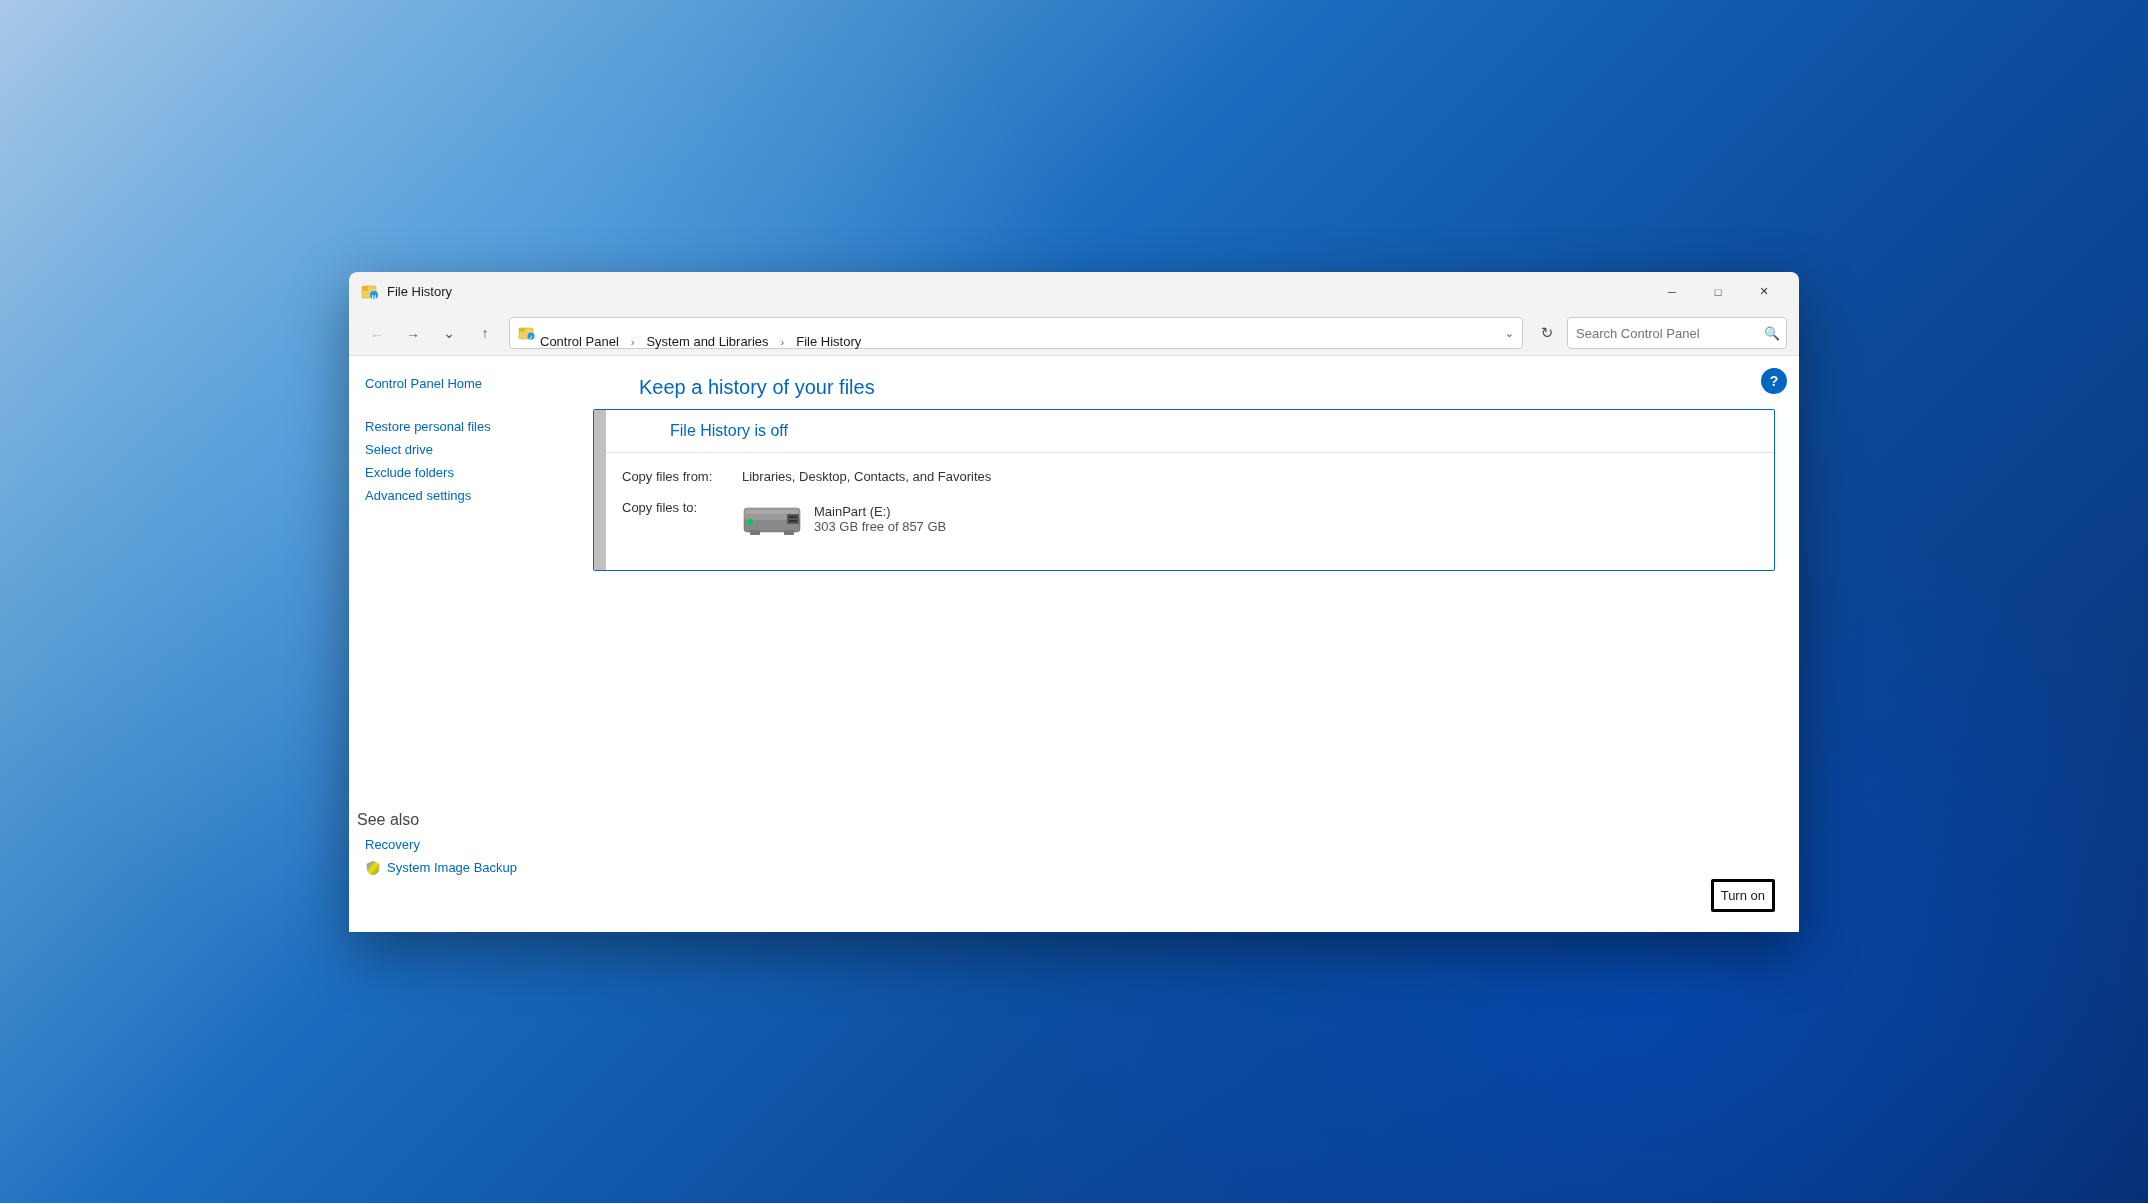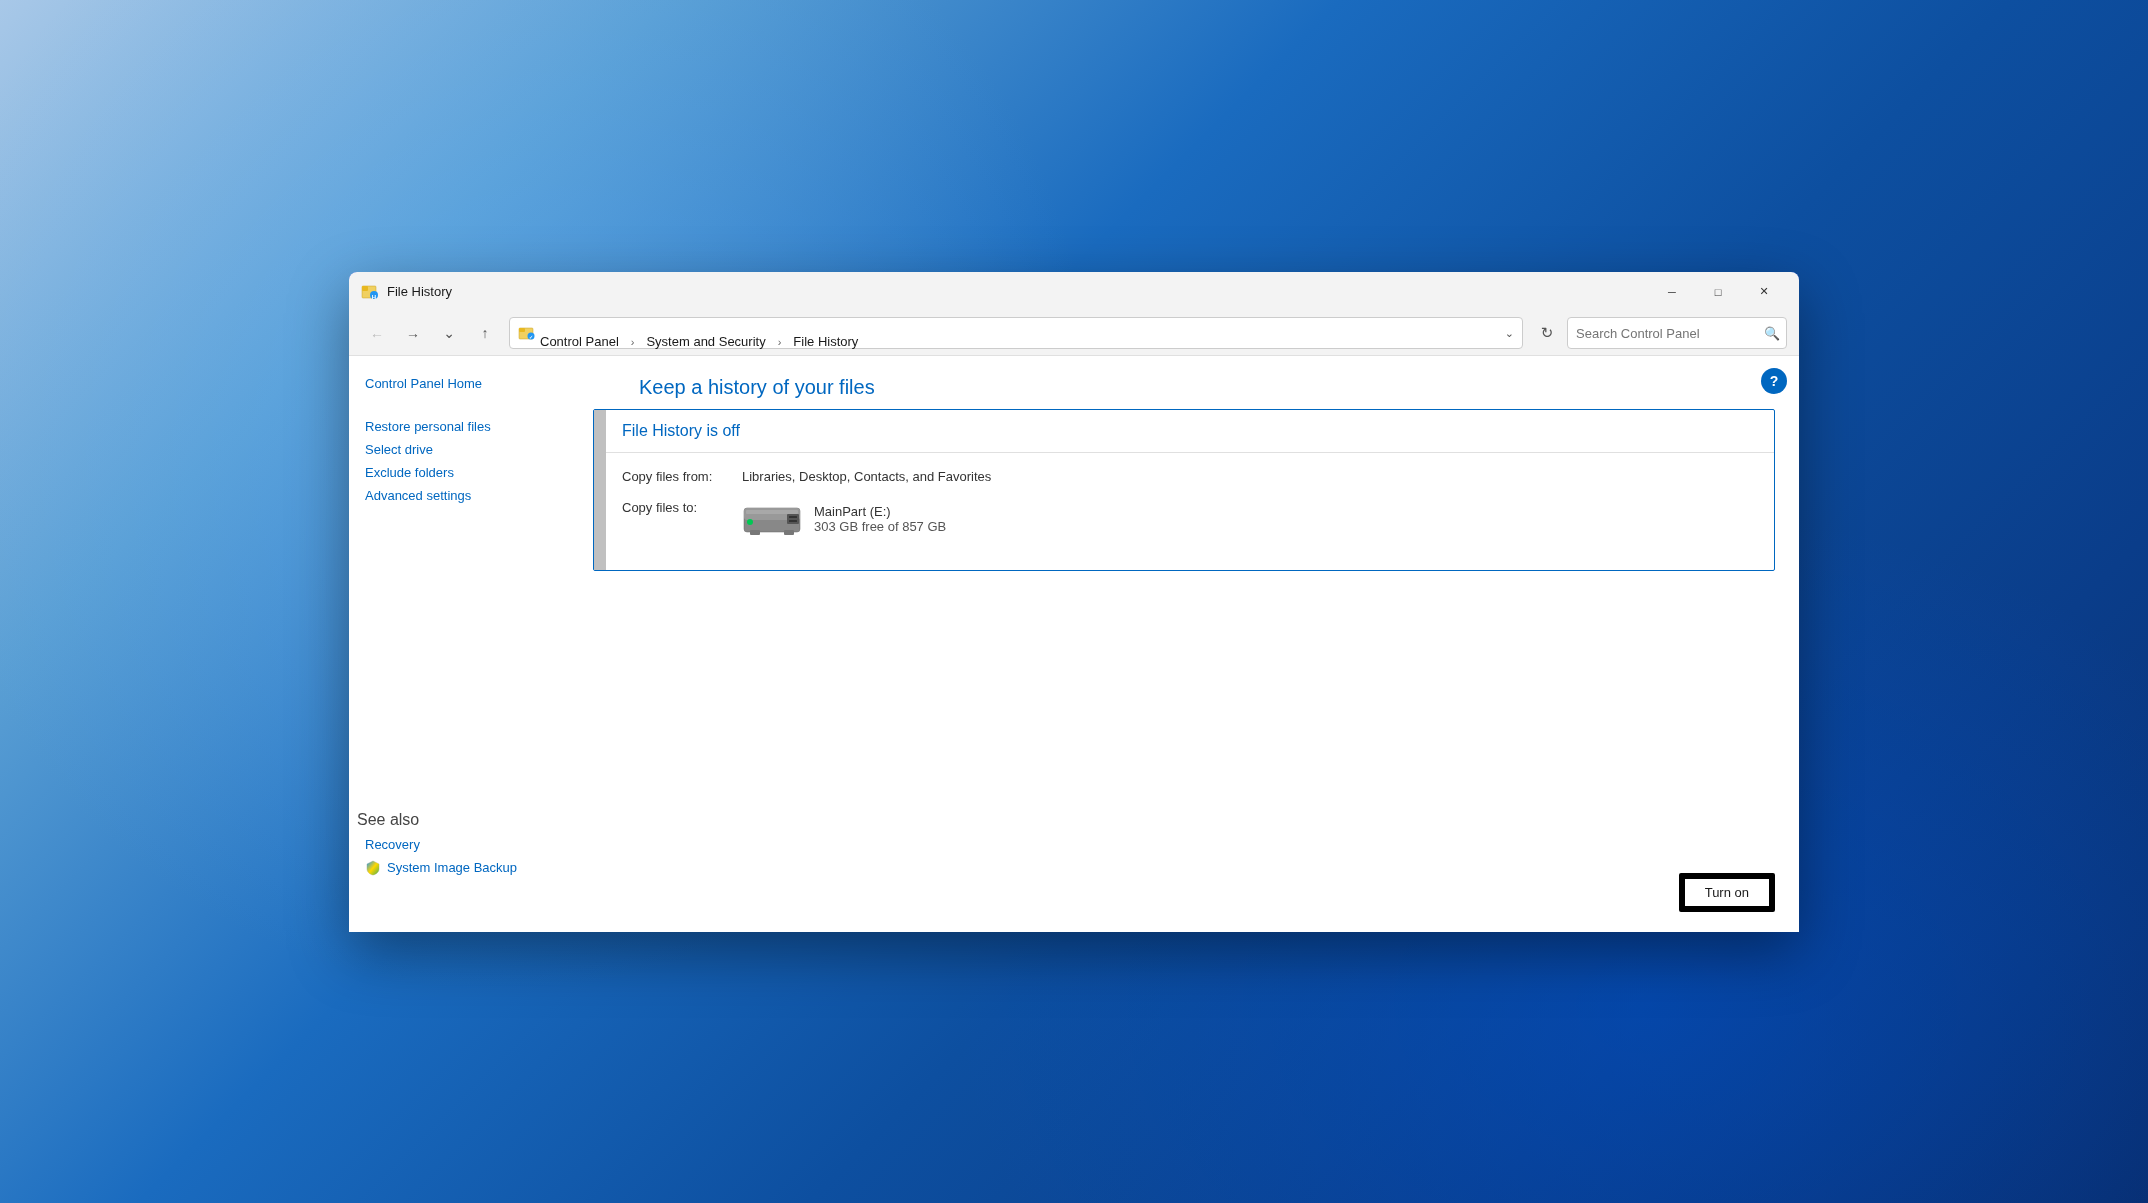--- a/index.html
+++ b/index.html
@@ -298,20 +298,21 @@
 
     .panel-header {
       padding: 12px 16px;
       border-bottom: 1px solid #e0e0e0;
     }
 
     .panel-status {
       font-size: 16px;
       color: #0067c0;
       font-weight: 400;
+      margin-left: 48px;
     }
 
     .panel-details {
       padding: 16px;
     }
 
     .detail-row {
       display: flex;
       align-items: flex-start;
       margin-bottom: 16px;
@@ -345,23 +346,23 @@
 
     .drive-space {
       color: #555;
       text-align: right;
     }
 
     .turn-on-btn {
       position: absolute;
       bottom: 20px;
       right: 24px;
-      padding: 6px 20px;
+      padding: 6px 7px;
       background: white;
-      border: 6px solid #000000;
+      border: 3px solid #000000;
       border-radius: 2px;
       font-size: 13px;
       color: #1a1a1a;
       cursor: pointer;
       font-family: 'Segoe UI', sans-serif;
     }
 
     .help-btn {
       position: absolute;
       top: 12px;
@@ -416,21 +417,21 @@
 
       <svg class="address-icon" viewBox="0 0 18 18">
         <rect x="1" y="4" width="14" height="11" rx="1" fill="#f0d060" stroke="#c8a020" stroke-width="0.5"></rect>
         <rect x="1" y="4" width="6" height="4" rx="1" fill="#e8b820"></rect>
         <circle cx="13" cy="12" r="3.5" fill="#2196f3"></circle>
         <text x="13" y="14.5" text-anchor="middle" font-size="5" fill="white" font-weight="bold">✓</text>
       </svg>
       <div class="address-breadcrumb">
         <span class="breadcrumb-link">Control Panel</span>
         <span class="breadcrumb-sep">›</span>
-        <span class="breadcrumb-link">System and Security</span>
+        <span class="breadcrumb-link">System and Libraries</span>
         <span class="breadcrumb-sep">›</span>
         <span class="breadcrumb-link">File History</span>
       </div>
       <span class="address-chevron">⌄</span>
     </div>
 
     <button class="nav-refresh">↻</button>
 
     <div class="search-box">
       <input type="text" placeholder="Search Control Panel" style="">

